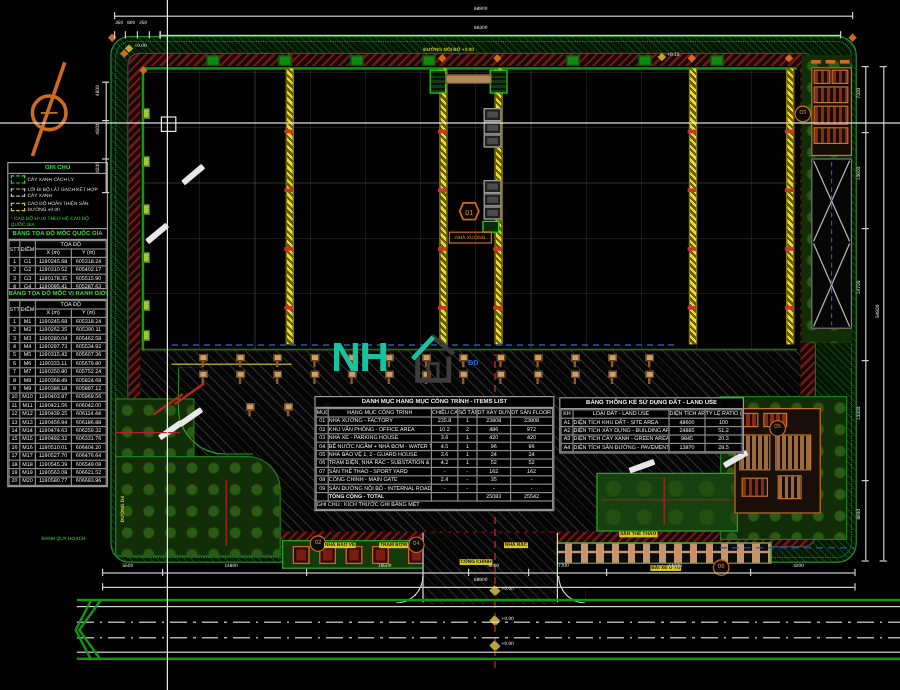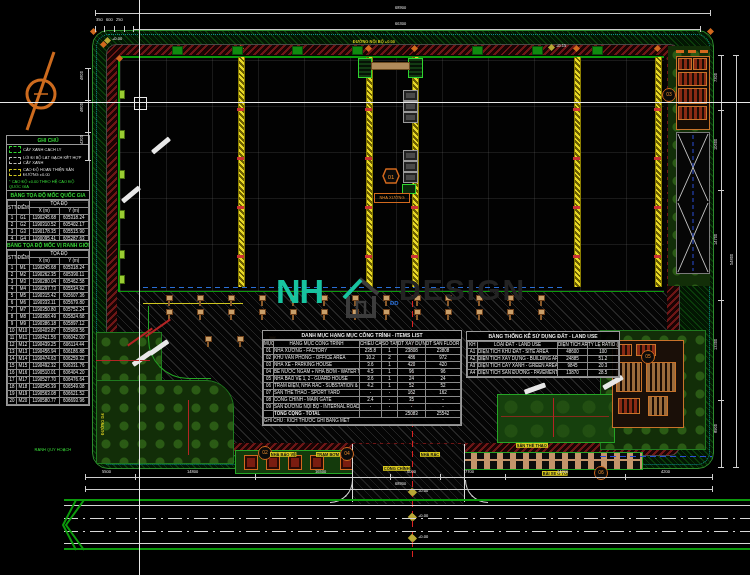--- a/index.html
+++ b/index.html
@@ -66,21 +66,21 @@
   .flare{width:22px;height:22px;border-left:1px solid #d8d8d8;border-bottom:0;border-top:0;}
   #flare-l{border-left:none;border-right:1px solid #d8d8d8;border-bottom-right-radius:100%;border-bottom:1px solid #d8d8d8;}
   #flare-r{border-bottom-left-radius:100%;border-bottom:1px solid #d8d8d8;}
   .red-dash-v{width:1px;background:repeating-linear-gradient(0deg,#d22 0 6px,transparent 6px 10px);}
   
   #titleblock{left:352px;top:547px;width:170px;}
   #titleblock .l1{color:#f0f0f0;font-weight:bold;font-size:8px;line-height:9px;border-bottom:1.5px solid #cfcfcf;display:flex;justify-content:space-between;}
   #titleblock .l2{color:#bdbdbd;font-weight:bold;font-size:7px;line-height:9px;border-bottom:1px solid #8a8a8a;display:flex;justify-content:space-between;}
   #titleblock .sc{font-size:5px;color:#bdbdbd;font-weight:normal;align-self:flex-end;}
   
-  #wm{left:276px;top:274px;height:48px;display:flex;align-items:flex-start;gap:16px;}
+  #wm{left:276px;top:274px;height:48px;display:flex;align-items:center;gap:16px;}
   #wm .p1{color:#17c3a0;font-size:34px;line-height:34px;font-weight:bold;letter-spacing:-1px;}
   #wm .p2{color:#232323;font-size:30px;line-height:32px;font-weight:bold;letter-spacing:2px;}
   
   .xh{background:#e8e8e8;}
   #pickbox{width:11px;height:11px;border:1.5px solid #e8e8e8;background:transparent;}
 </style>
 </head>
 <body>
 
 <div id="canvas">
@@ -383,21 +383,20 @@
     </div>
 
   <div class="abs" id="wm">
     <span class="p1">NH</span>
     <svg width="42" height="46" viewBox="0 0 42 46" style="margin:0 1px;">
       <path d="M8 22 L8 42 L34 42 L34 22" fill="none" stroke="#3c3c3c" stroke-width="4"></path>
       <path d="M4 24 L21 6 L38 20" fill="none" stroke="#3c3c3c" stroke-width="4"></path>
       <path d="M4 24 L21 6" fill="none" stroke="#17c3a0" stroke-width="4"></path>
       <rect x="17" y="28" width="8" height="14" fill="none" stroke="#3c3c3c" stroke-width="2.5"></rect>
     </svg>
-    <span class="p2">DESIGN</span>
   </div>
 
   <div class="abs panel" style="left:6px;top:135px;width:82px;">
     <div class="ptitle">GHI CHÚ</div>
     <div id="notes-items">
         <div style="display: flex; align-items: center; gap: 2px; padding: 1px 2px;">
           <span style="display: inline-block; width: 10px; height: 5px; border: 1px dashed rgb(47, 213, 47); flex: 0 0 auto;"></span>
           <span style="font-size: 4px; line-height: 5px; color: rgb(221, 221, 221);">CÂY XANH CÁCH LY</span>
         </div>
         <div style="display: flex; align-items: center; gap: 2px; padding: 1px 2px;">

